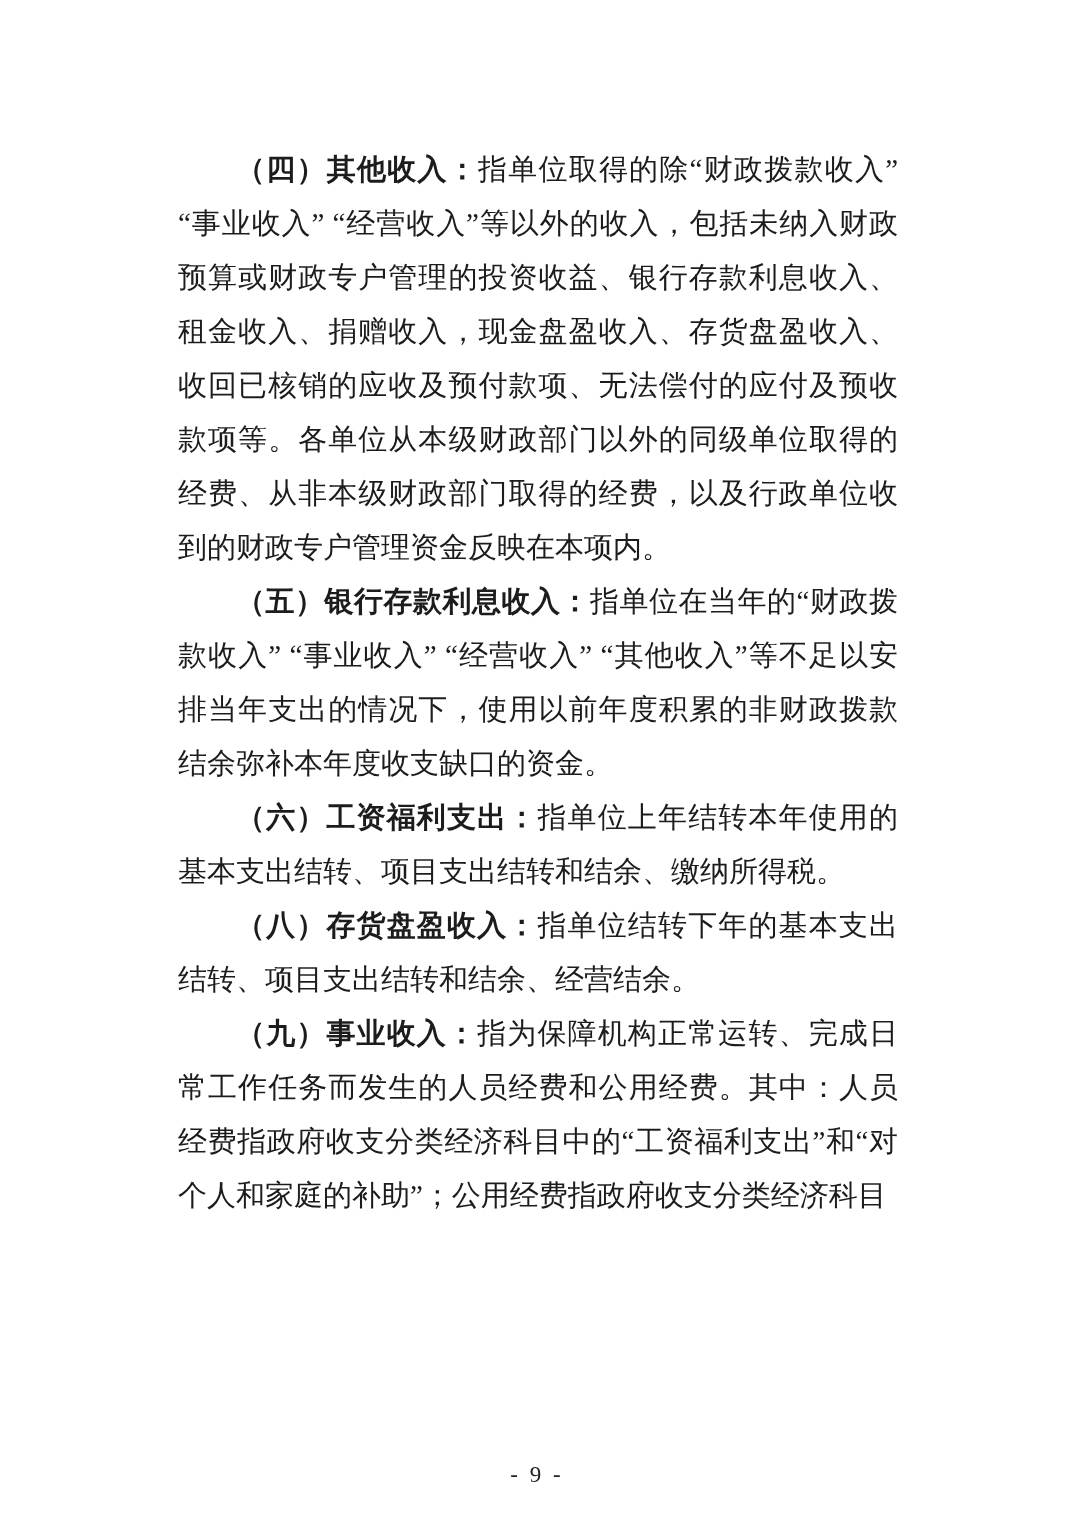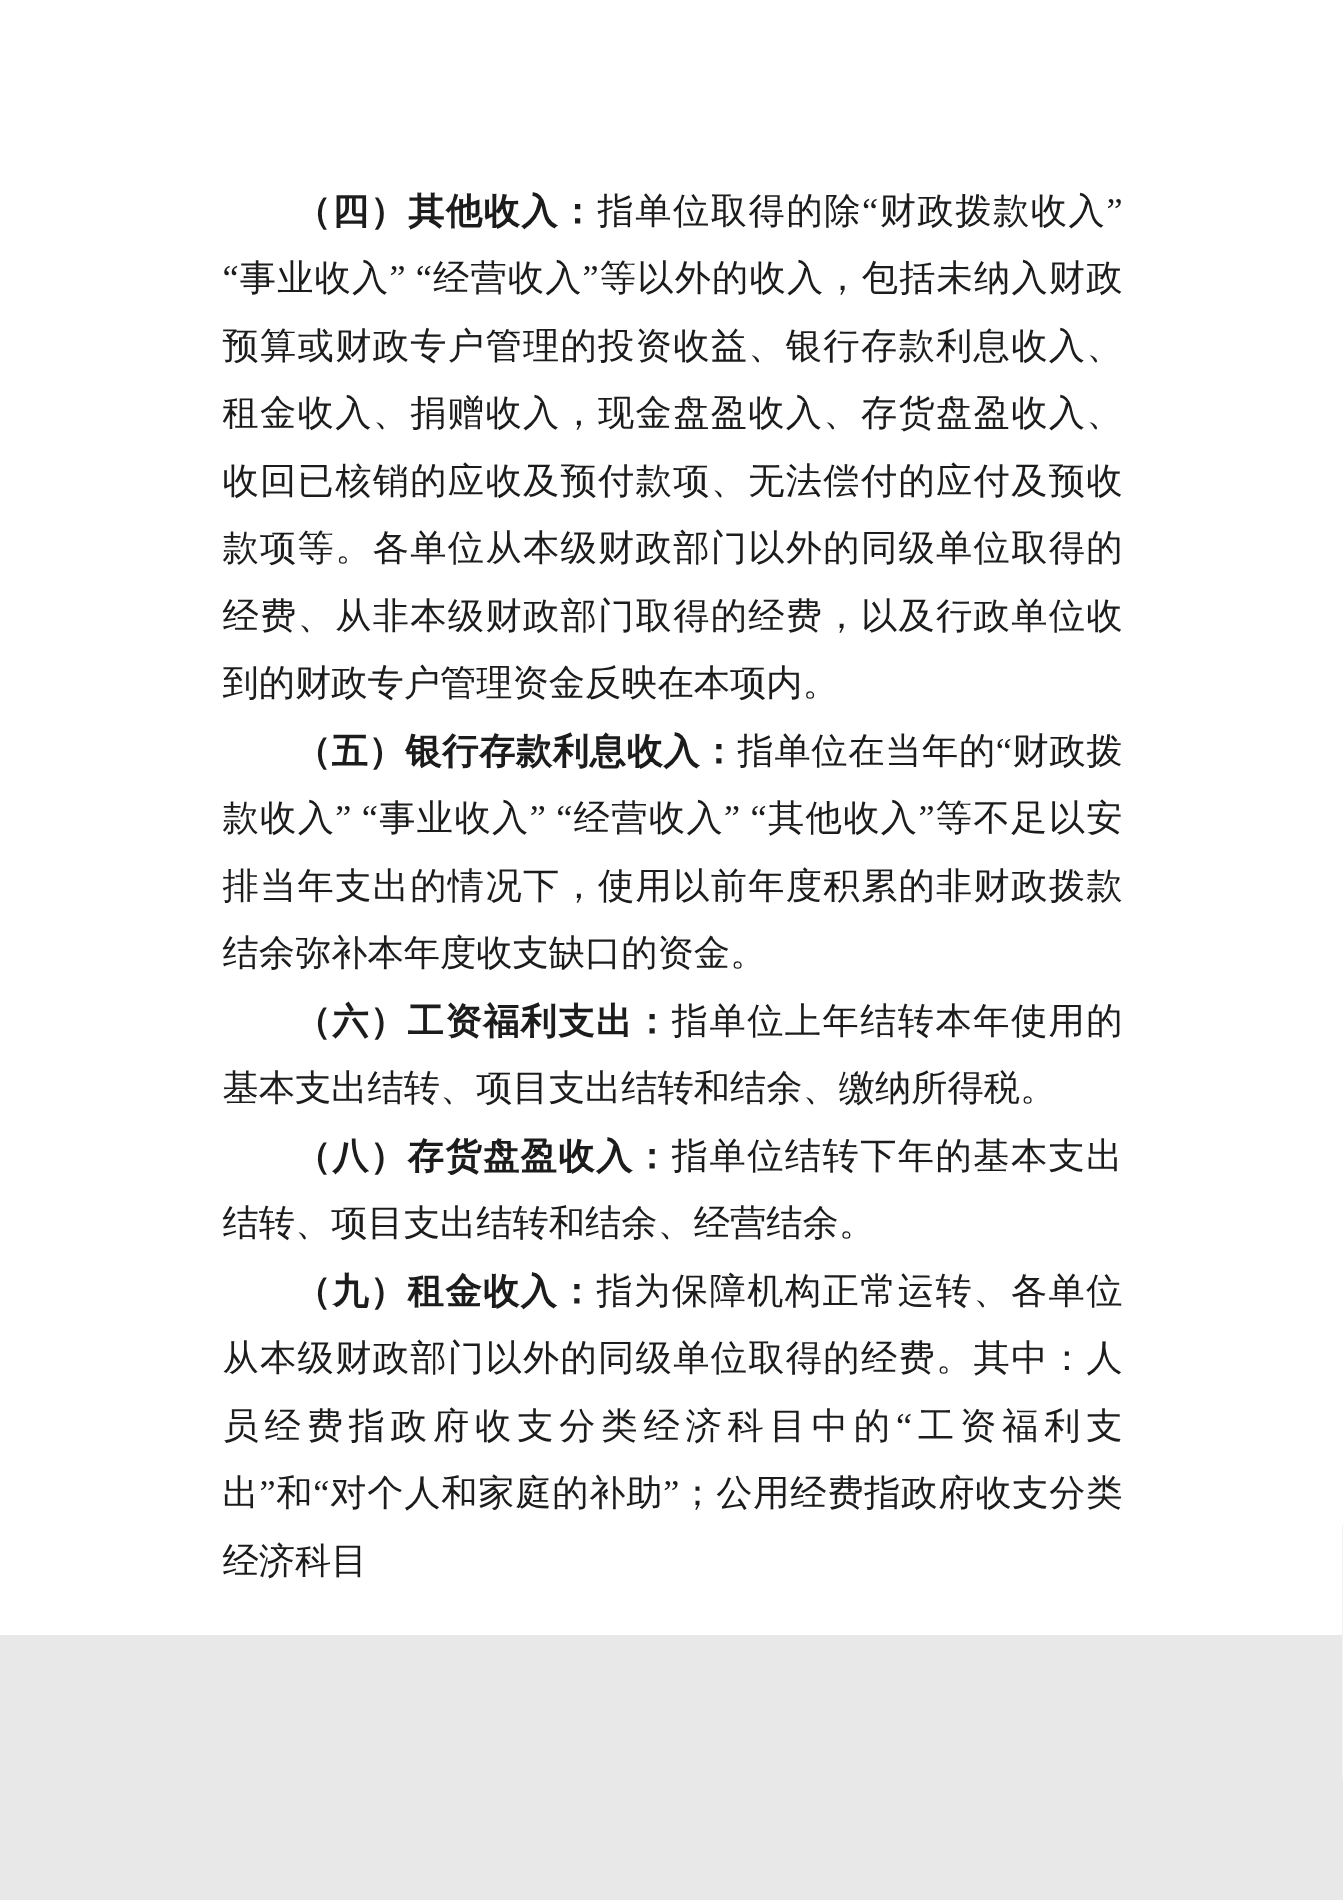--- a/index.html
+++ b/index.html
@@ -3,21 +3,21 @@
 <meta charset="utf-8">
 <style>
   html, body {
     margin: 0;
     padding: 0;
     background: #e8e8e8;
   }
   .page {
     position: relative;
     width: 1074px;
-    height: 1308px;
+    height: 1520px;
     margin: 0 auto;
     background: #ffffff;
     font-family: "Liberation Serif", "DejaVu Serif", serif;
     overflow: hidden;
   }
   .content {
     position: absolute;
     left: 178px;
     top: 142px;
     width: 720px;
@@ -55,19 +55,19 @@
 
     <p class="para"><span class="para-heading">（四）其他收入：</span><span>指单位取得的除“财政拨款收入” “事业收入” “经营收入”等以外的收入，包括未纳入财政预算或财政专户管理的投资收益、银行存款利息收入、租金收入、捐赠收入，现金盘盈收入、存货盘盈收入、收回已核销的应收及预付款项、无法偿付的应付及预收款项等。各单位从本级财政部门以外的同级单位取得的经费、从非本级财政部门取得的经费，以及行政单位收到的财政专户管理资金反映在本项内。</span></p>
 
     <p class="para"><span class="para-heading">（五）银行存款利息收入：</span><span>指单位在当年的“财政拨款收入” “事业收入” “经营收入” “其他收入”等不足以安排当年支出的情况下，使用以前年度积累的非财政拨款结余弥补本年度收支缺口的资金。</span></p>
 
     <p class="para"><span class="para-heading">（六）工资福利支出：</span><span>指单位上年结转本年使用的基本支出结转、项目支出结转和结余、缴纳所得税。</span></p>
 
 
     <p class="para"><span class="para-heading">（八）存货盘盈收入：</span><span>指单位结转下年的基本支出结转、项目支出结转和结余、经营结余。</span></p>
 
-    <p class="para"><span class="para-heading">（九）租金收入：</span><span>指为保障机构正常运转、各单位从本级财政部门以外的同级单位取得的经费。其中：人员经费指政府收支分类经济科目中的“工资福利支出”和“对个人和家庭的补助”；公用经费指政府收支分类经济科目</span></p>
+    <p class="para"><span class="para-heading">（九）事业收入：</span><span>指为保障机构正常运转、完成日常工作任务而发生的人员经费和公用经费。其中：人员经费指政府收支分类经济科目中的“工资福利支出”和“对个人和家庭的补助”；公用经费指政府收支分类经济科目</span></p>
 
   </div>
 
   <div class="footer"><span>- 9 -</span></div>
 
 </div>
 
 </body></html>

